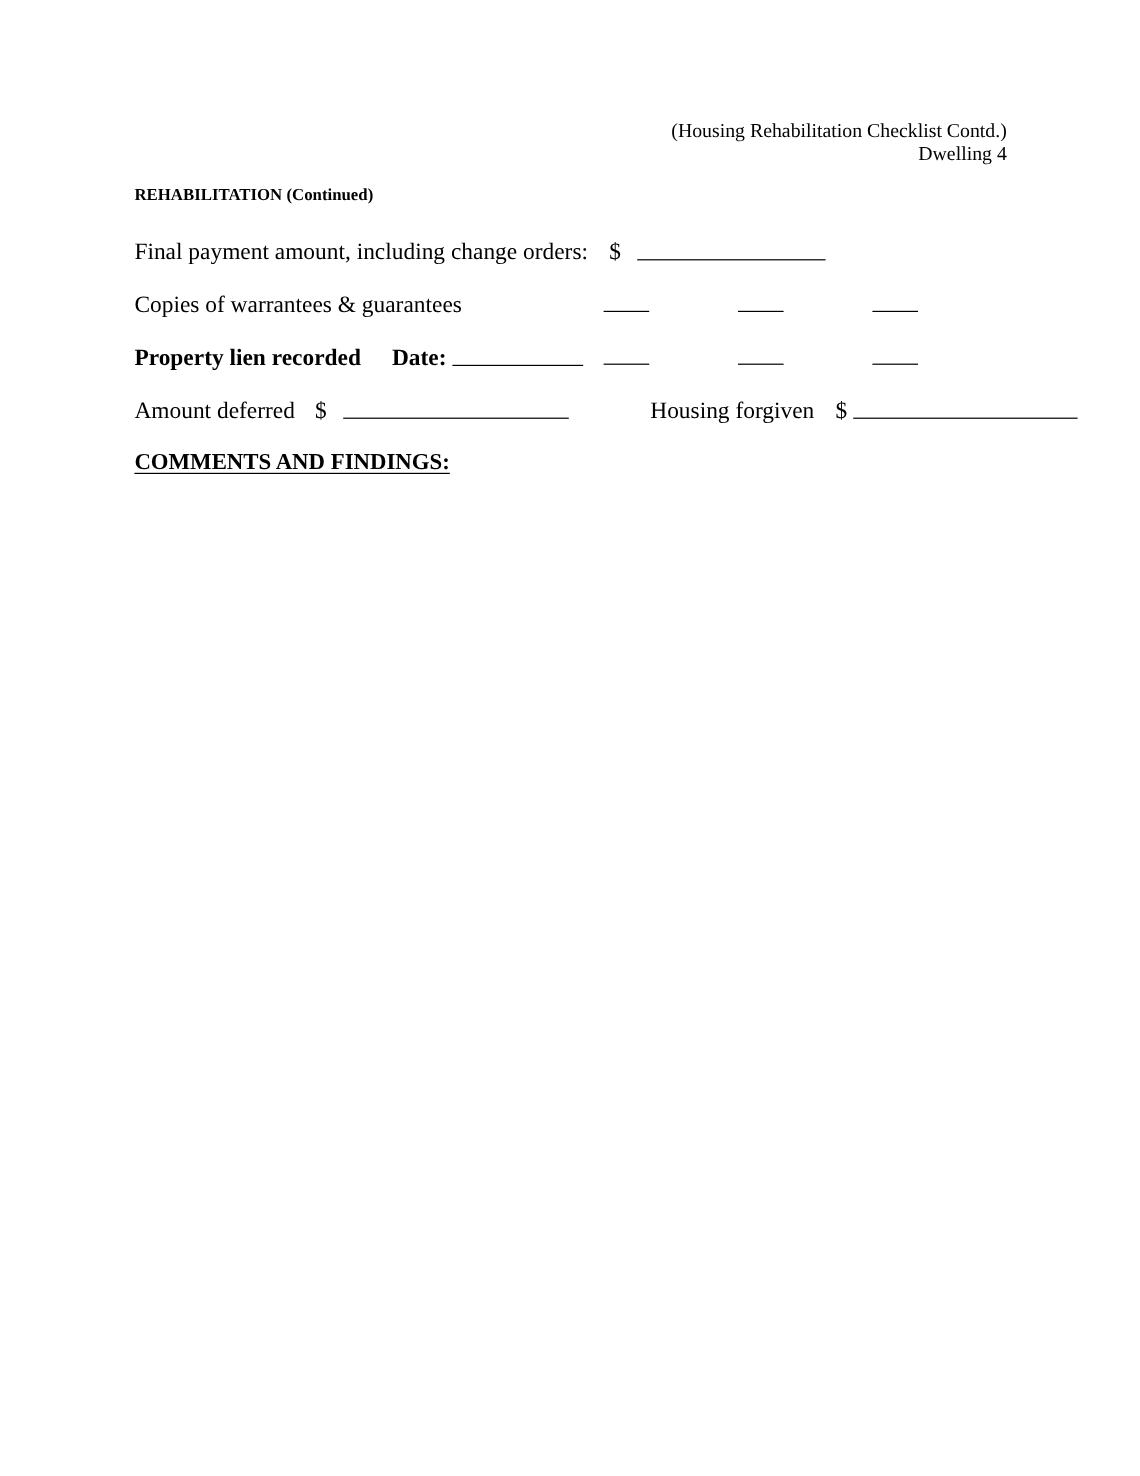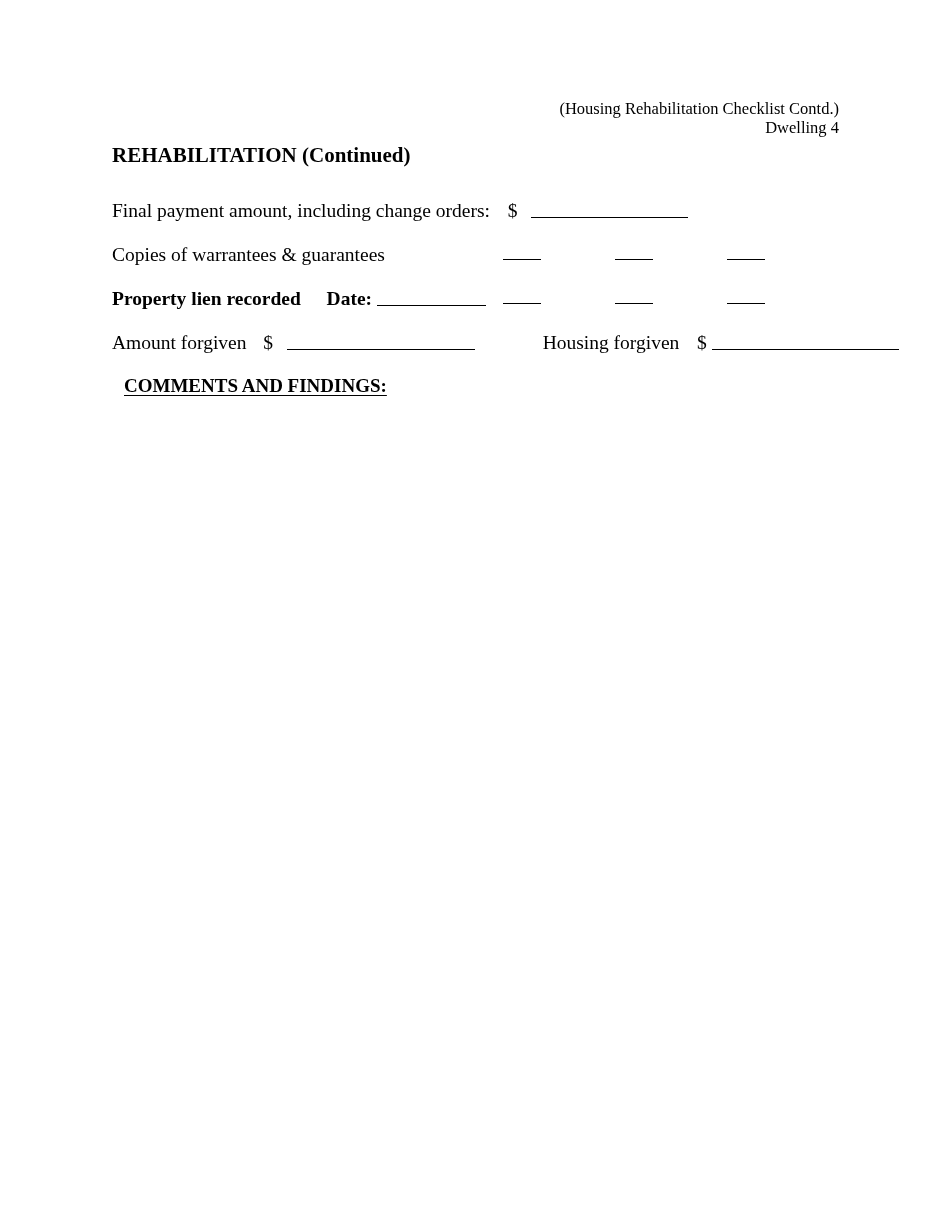--- a/index.html
+++ b/index.html
@@ -29,23 +29,23 @@
     line-height: 19px;
     white-space: nowrap;
   }
   .doc-header .hdr-line {
     display: block;
   }
 
   
   .section-title {
     position: absolute;
-    top: 143px;
+    top: 156px;
     left: 112px;
-    font-size: 21px;
+    font-size: 14px;
     font-weight: bold;
     white-space: nowrap;
   }
 
   
   .row {
     position: absolute;
     left: 112px;
     font-size: 19.5px;
     line-height: 24px;
@@ -92,21 +92,20 @@
   
   .comments-heading {
     position: absolute;
     top: 375px;
     left: 112px;
     font-size: 19px;
     font-weight: bold;
     text-decoration: underline;
     text-underline-offset: 3px;
     white-space: nowrap;
-    margin-left: 12px;
   }
 
   .spacer-gap { display: inline-block; width: 58px; }
 </style>
 </head>
 <body>
 
 <div class="page">
 
   <div class="doc-header">
@@ -138,21 +137,21 @@
     <span>Date:</span>
     <span class="rule rule-date"></span>
   </div>
   <div class="check-cols cols-3">
     <span class="check-blank col-a"></span>
     <span class="check-blank col-b"></span>
     <span class="check-blank col-c"></span>
   </div>
 
   <div class="row row-4">
-    <span class="label">Amount forgiven</span>
+    <span class="label">Amount deferred</span>
     <span class="spacer-gap" style="width:7px"></span>
     <span>$</span>
     <span class="rule rule-deferred"></span>
     <span class="spacer-gap"></span>
     <span class="label">Housing forgiven</span>
     <span class="spacer-gap" style="width:8px"></span>
     <span>$</span>
     <span class="rule rule-forgiven"></span>
   </div>
 

